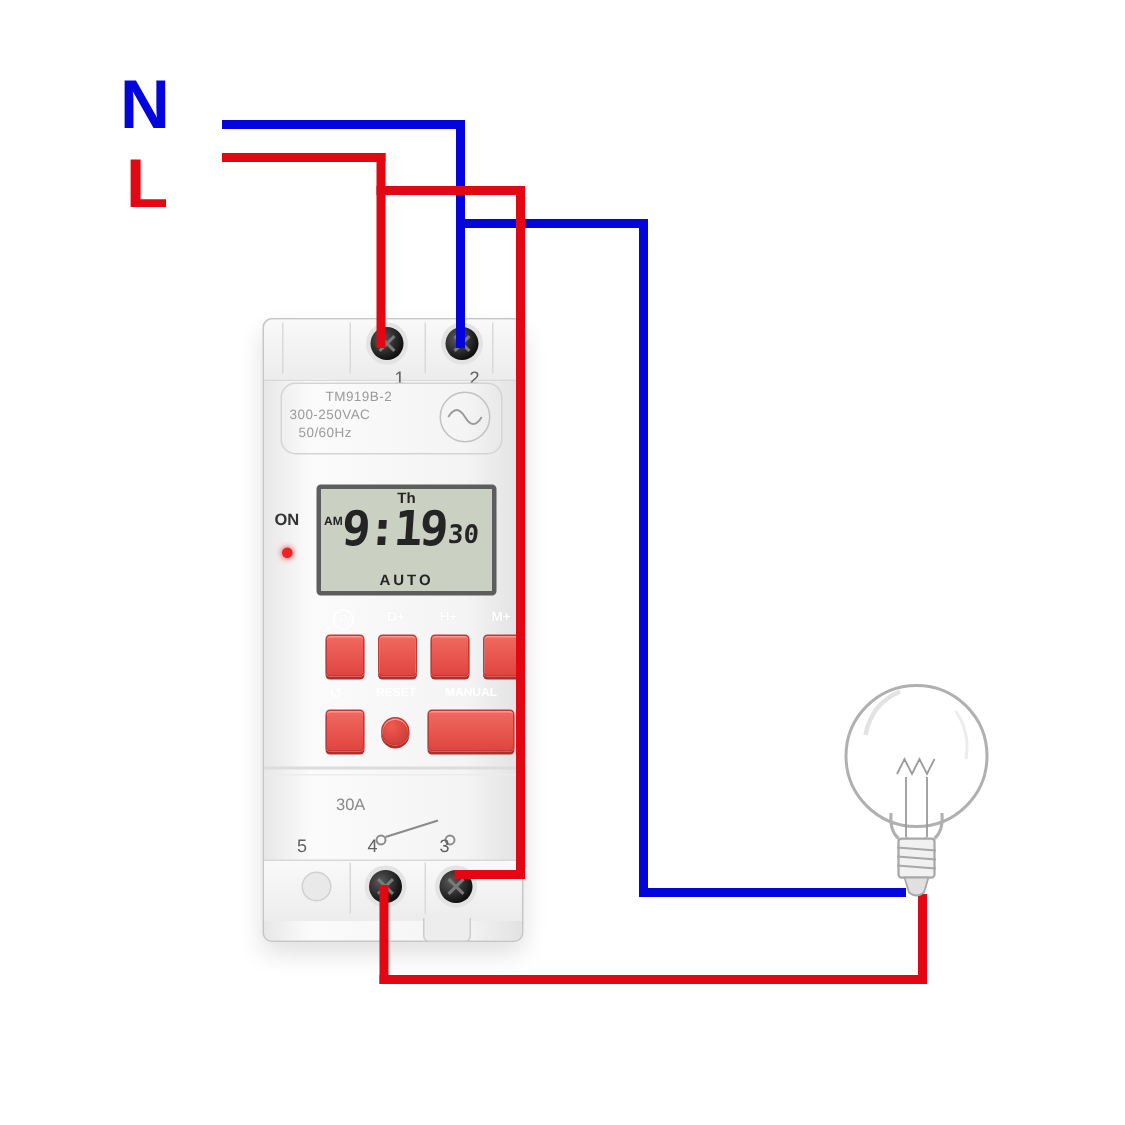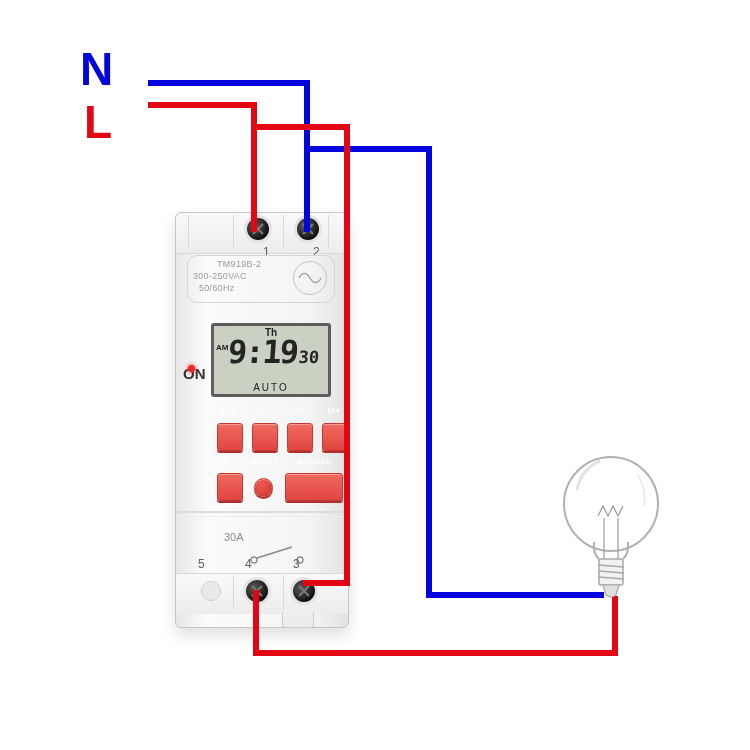--- a/index.html
+++ b/index.html
@@ -50,22 +50,22 @@
   #lcd{
     position:absolute;left:35px;top:110px;width:120px;height:74px;
     background:var(--lcd-bg,#cad0c2);border:3px solid #5d5d5d;border-radius:3px;
     color:#242424;box-sizing:border-box;
   }
   #lcd .day{position:absolute;top:1px;left:0;width:100%;text-align:center;font-size:10px;font-weight:bold;}
   #lcd .ampm{position:absolute;left:2px;top:17px;font-size:8px;font-weight:bold;}
   #lcd .time{position:absolute;left:14px;top:10px;display:flex;align-items:flex-end;transform:skewX(-4deg);font-family:"DejaVu Sans Mono",monospace;font-weight:bold;}
   #lcd .time .main{font-size:32px;line-height:1;letter-spacing:-2px;}
   #lcd .time .sec{font-size:17px;line-height:1;margin-left:2px;margin-bottom:2px;}
-  #lcd .mode{position:absolute;bottom:1px;left:0;width:100%;text-align:center;font-size:10px;font-weight:normal;letter-spacing:2px;}
-  #on-text{position:absolute;left:7px;top:152px;font-size:15px;font-weight:bold;color:#333;}
+  #lcd .mode{position:absolute;bottom:1px;left:0;width:100%;text-align:center;font-size:10px;font-weight:bold;letter-spacing:2px;}
+  #on-text{position:absolute;left:7px;top:128px;font-size:11px;font-weight:bold;color:#333;}
   #on-led{position:absolute;left:12px;top:152px;width:7px;height:7px;border-radius:50%;background:var(--led-red,#ee2222);box-shadow:0 0 4px var(--led-red,#ee2222);}
   
   .btn-label{position:absolute;top:193px;width:24px;text-align:center;color:#ffffff;font-size:9px;font-weight:bold;text-shadow:0 0 1px rgba(0,0,0,.08);}
   .circled{display:inline-block;width:12px;height:12px;border:1px solid #fff;border-radius:50%;line-height:12px;font-size:8px;}
   .red-btn{
     position:absolute;background:linear-gradient(#f06a60,#e04540);
     border:1px solid #c33a34;border-radius:3px;
     box-shadow:inset 0 1px 0 #ff9a90,0 2px 0 #b02f2c;cursor:pointer;
   }
   .row2-label{position:absolute;top:244px;text-align:center;color:#ffffff;font-size:8px;font-weight:bold;}

